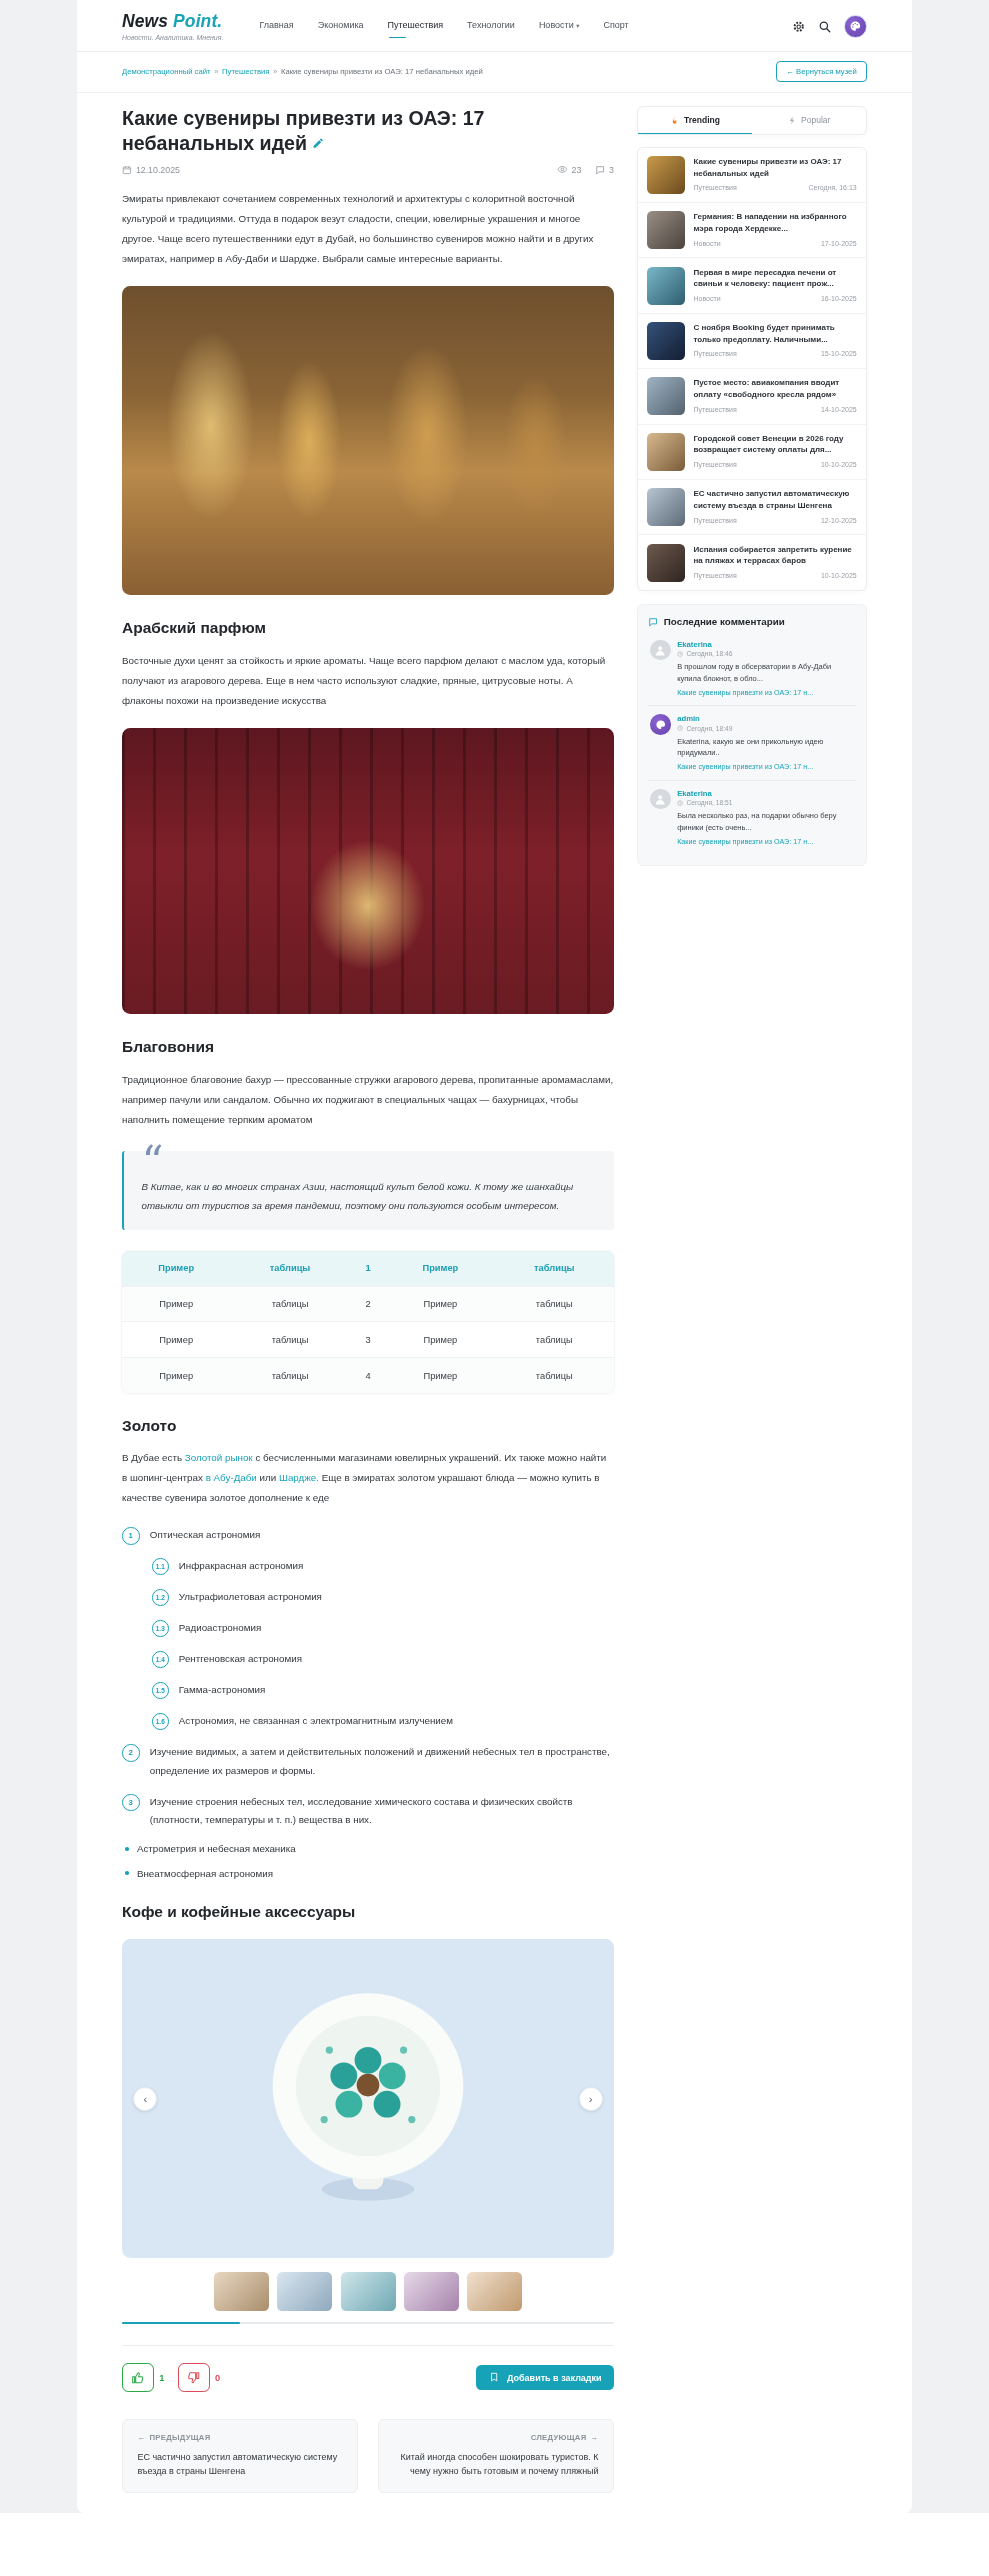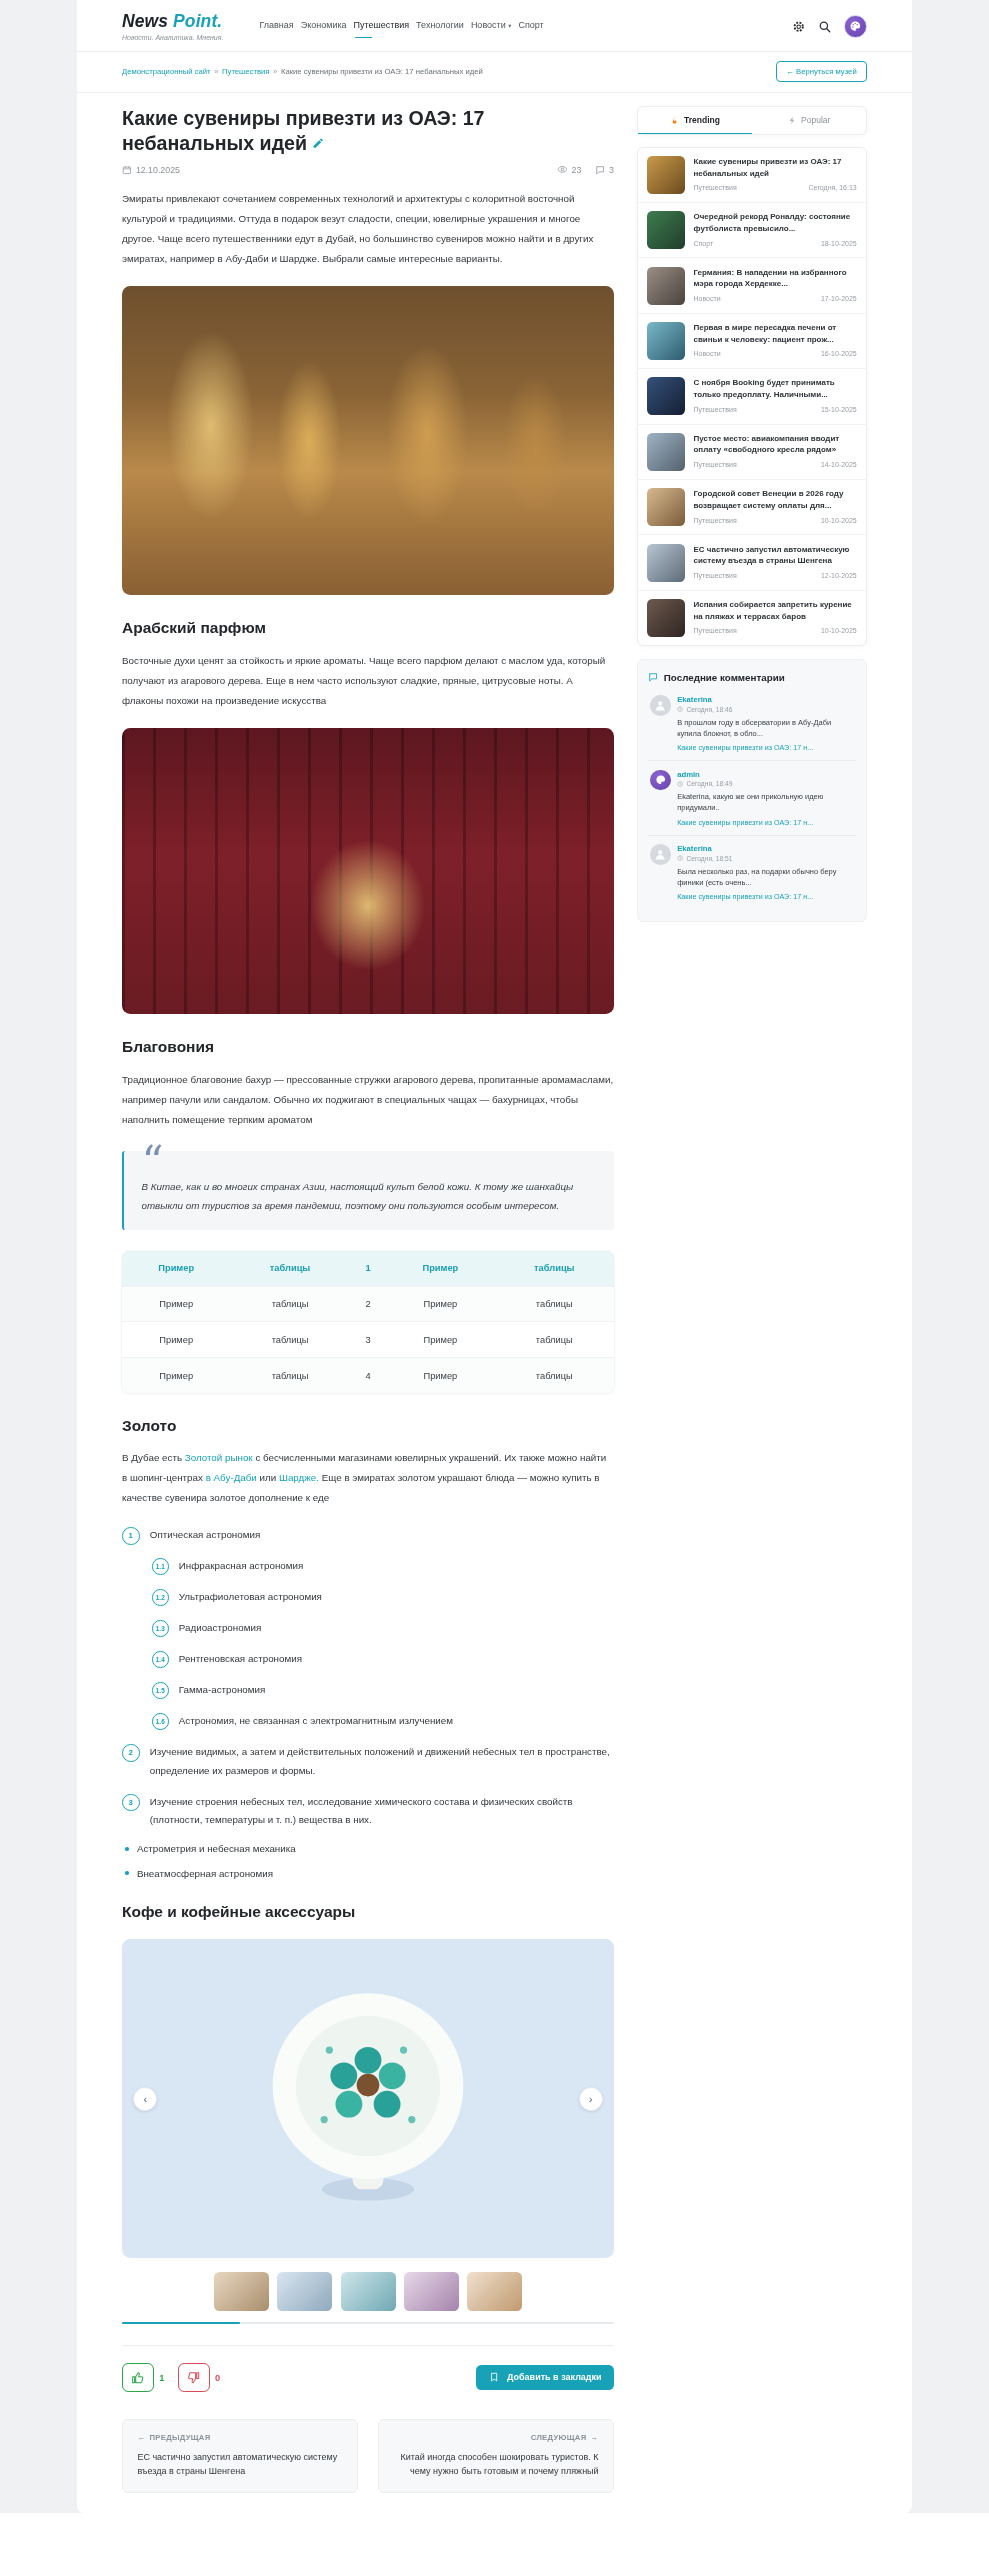--- a/index.html
+++ b/index.html
@@ -8,21 +8,21 @@
   a { text-decoration:none; }
   .canvas { background:#eff1f3; padding:0 77px; }
   .sheet { background:#fff; border-radius:0 0 7.2px 7.2px; overflow:hidden; }
 
   
   .site-header { display:flex; align-items:center; padding:11.3px 45px 9.3px; border-bottom:0.5px solid #ececec; }
   .logo-block { margin-right:36px;font-style:italic; }
   .logo { font-size:17.5px; font-weight:bold; letter-spacing:0.1px; color:#1d2228; }
   .logo .accent { color:#17a2b8; }
   .tagline { font-size:7px; color:#8a9099; margin-top:2.1px; }
-  .nav { display:flex; gap:7px; align-items:flex-start; flex:1; }
+  .nav { display:flex; gap:24px; align-items:flex-start; flex:1; }
   .nav-link { font-size:9px; color:#4d545c; position:relative; padding:5.2px 0 8.2px; cursor:pointer; }
   .nav-link.on { color:#1d2228; }
   .nav-link.on::after { content:""; position:absolute; left:1px; bottom:0; width:17.5px; height:1.5px; background:#17a2b8; border-radius:1px; }
   .nav-caret { display:none; font-size:6.2px; color:#6b727b; margin-left:2.6px; }
   .nav-caret.on { display:inline; }
   .header-icons { display:flex; align-items:center; gap:12.4px; }
   .hicon { width:13.4px; height:13.4px; cursor:pointer; }
   .avatar-sm { width:23px; height:23px; border-radius:50%; background:radial-gradient(circle at 35% 30%,#8a63d2,#6742ab); display:flex; align-items:center; justify-content:center; border:1px solid #cfd6f5; cursor:pointer; }
 
   
@@ -91,21 +91,21 @@
   
   .divider { height:0.5px; background:#ececec; margin-top:20.6px; }
   .act-row { display:flex; align-items:center; margin-top:17.5px; }
   .vote { display:flex; align-items:center; gap:5.2px; margin-right:13.4px; }
   .vote-btn { width:32px; height:29px; border-radius:6.2px; background:#fff; display:flex; align-items:center; justify-content:center; cursor:pointer; }
   .vote-btn.up { border:0.8px solid #28a745; }
   .vote-btn.down { border:0.8px solid #dc4b55; }
   .vote .cnt { font-size:9.3px; font-weight:bold; }
   .cnt.g { color:#28a745; } .cnt.r { color:#dc4b55; }
   .act-spacer { flex:1; }
-  .btn-bookmark { background:#17a2b8; color:#fff; border:none; border-radius:5.2px; padding:7.7px 12.4px; font-size:9px; font-weight:bold; display:flex; align-items:flex-start; gap:8px; cursor:pointer; font-family:inherit; }
+  .btn-bookmark { background:#17a2b8; color:#fff; border:none; border-radius:5.2px; padding:7.7px 12.4px; font-size:9px; font-weight:bold; display:flex; align-items:flex-end; gap:8px; cursor:pointer; font-family:inherit; }
   .pn-grid { display:grid; grid-template-columns:1fr 1fr; gap:20.6px; margin-top:27px; }
   .pn-card { background:#f7f8f9; border:0.5px solid #eceef0; border-radius:6.2px; padding:13.4px 14.4px; cursor:pointer; }
   .pn-card.next { text-align:right; }
   .pn-label { font-size:7.7px; font-weight:bold; letter-spacing:0.3px; color:#8d939b; display:flex; align-items:center; gap:4.1px; }
   .pn-card.next .pn-label { justify-content:flex-end; }
   .pn-title { font-size:9px; color:#33383d; line-height:1.6; margin-top:7.2px; display:-webkit-box; -webkit-line-clamp:2; -webkit-box-orient:vertical; overflow:hidden; }
 
   
   .side-card { background:#fff; border:0.5px solid #ededed; border-radius:6.2px; box-shadow:0 1px 4.1px rgba(40,50,60,.04); }
   .tabs { display:flex; }
@@ -449,30 +449,20 @@
             <div class="t-thumb" style="background: linear-gradient(135deg, rgb(201, 155, 74), rgb(107, 74, 31));"></div>
             <div class="t-body">
               <div class="t-title">Какие сувениры привезти из ОАЭ: 17 небанальных идей</div>
               <div class="t-meta">
                 <span>Путешествия</span>
                 <span>Сегодня, 16:13</span>
               </div>
             </div>
           </div>
 
-          <div class="t-item">
-            <div class="t-thumb" style="background: linear-gradient(135deg, rgb(62, 125, 79), rgb(31, 61, 42));"></div>
-            <div class="t-body">
-              <div class="t-title">Очередной рекорд Роналду: состояние футболиста превысило...</div>
-              <div class="t-meta">
-                <span>Спорт</span>
-                <span>18-10-2025</span>
-              </div>
-            </div>
-          </div>
 
 
           <div class="t-item">
             <div class="t-thumb" style="background: linear-gradient(135deg, rgb(154, 143, 134), rgb(74, 66, 60));"></div>
             <div class="t-body">
               <div class="t-title">Германия: В нападении на избранного мэра города Хердекке...</div>
               <div class="t-meta">
                 <span>Новости</span>
                 <span>17-10-2025</span>
               </div>

